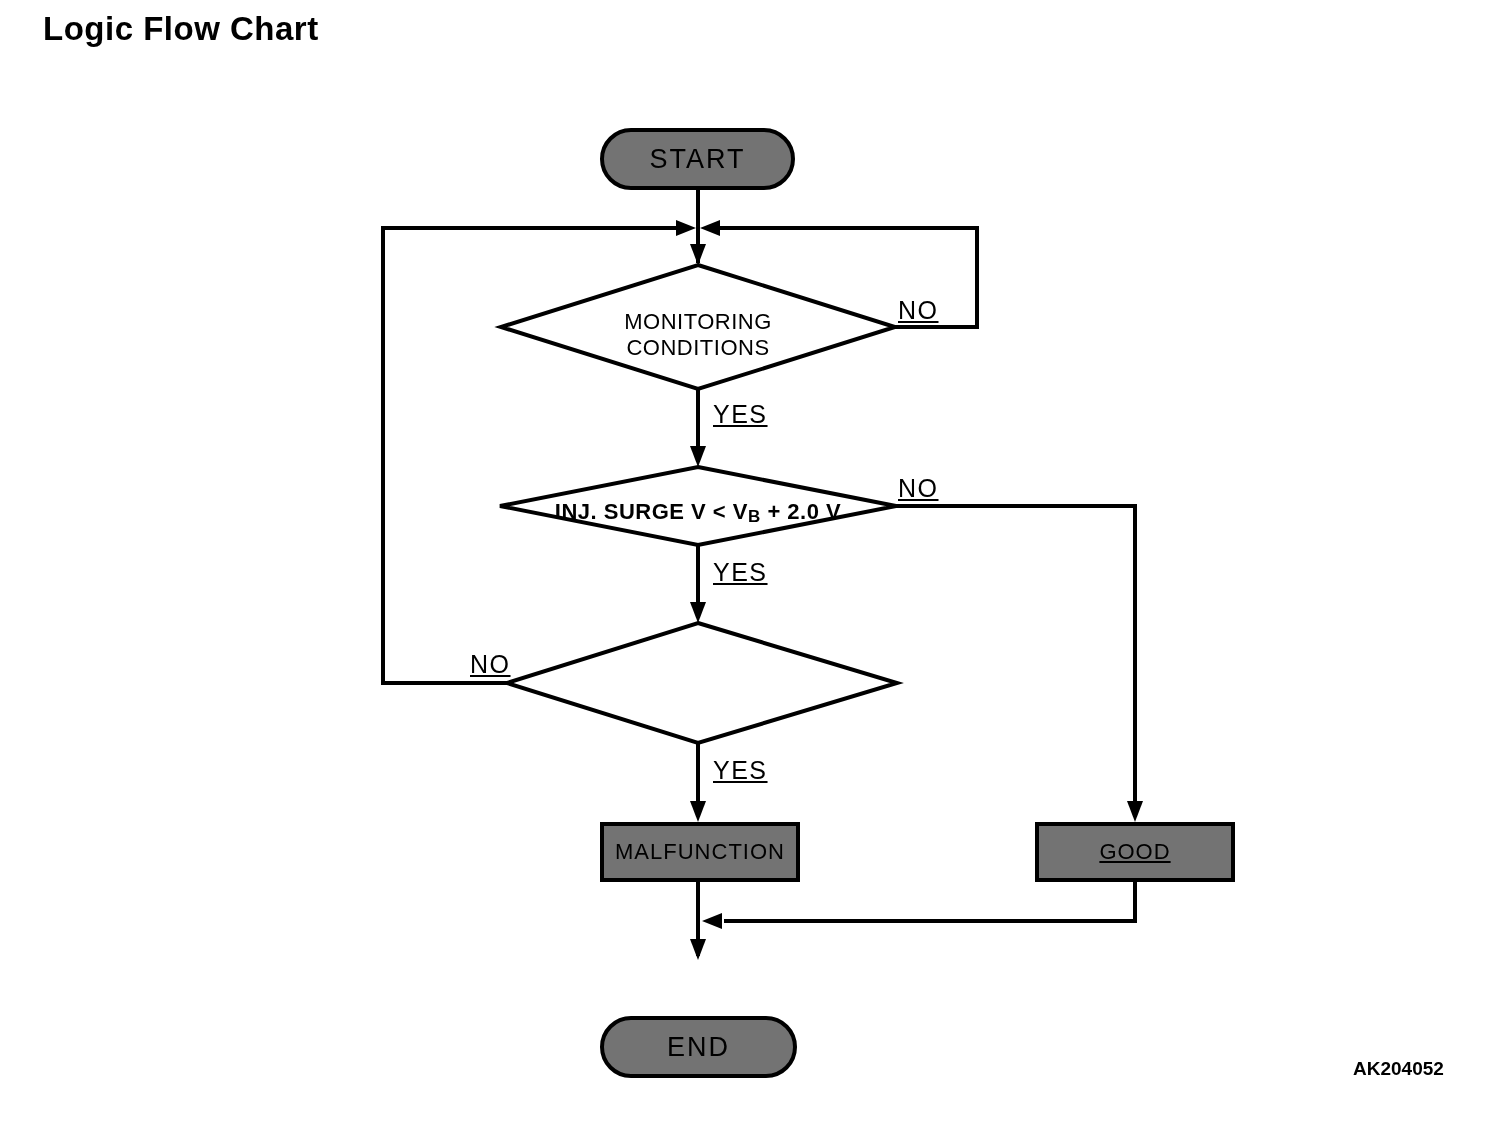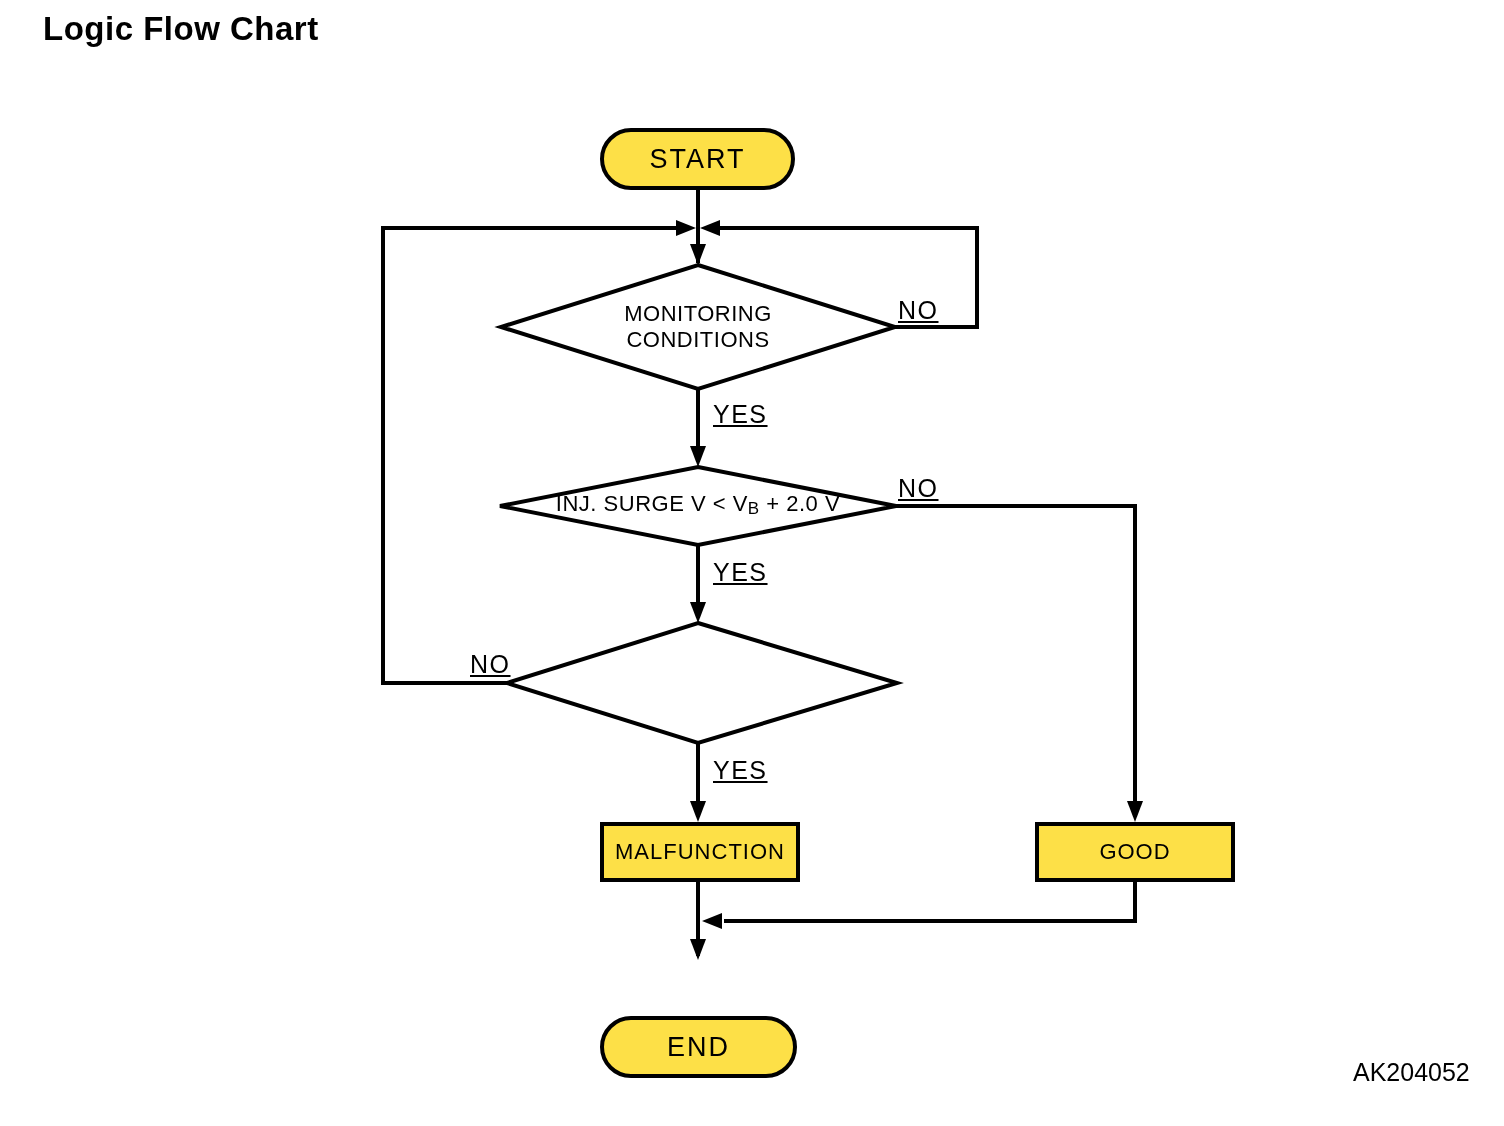--- a/index.html
+++ b/index.html
@@ -19,45 +19,46 @@
     font-size: 33px;
     font-weight: bold;
     letter-spacing: 0.5px;
     white-space: nowrap;
     margin-left: 7px;
   }
   .ref-code {
     position: absolute;
     left: 1353px;
     top: 1058px;
-    font-size: 25px;
-    font-weight: normal;
+    font-size: 19px;
+    font-weight: bold;
     white-space: nowrap;
   }
   svg.wires { position: absolute; left: 0; top: 0; }
   .node {
     position: absolute;
     box-sizing: border-box;
     border: 4px solid #000000;
-    background: #fde047;
+    background: #737373;
     display: flex;
     align-items: center;
     justify-content: center;
     white-space: nowrap;
   }
   .terminator { border-radius: 32px; font-size: 27px; letter-spacing: 2px; }
   .process   { font-size: 22px; letter-spacing: 1px; }
   .diamond-text {
     position: absolute;
     transform: translate(-50%, -50%);
     text-align: center;
     font-size: 22px;
     line-height: 26px;
     letter-spacing: 0.5px;
     white-space: nowrap;
+    margin-top: 8px;
   }
   .vb { font-size: 17px; vertical-align: -3px; }
   .edge-label {
     position: absolute;
     font-size: 25px;
     letter-spacing: 1.5px;
     white-space: nowrap;
     text-decoration: underline;
   }
 </style>
@@ -96,34 +97,34 @@
   </svg>
 
   <div class="node terminator" style="left:600px; top:128px; width:195px; height:62px;">
     <span>START</span>
   </div>
 
   <div class="node process" style="left:600px; top:822px; width:200px; height:60px;">
     <span>MALFUNCTION</span>
   </div>
 
-  <div class="node process" style="left:1035px; top:822px; width:200px; height:60px;">
+  <div class="node process" style="left:1035px; top:822px; width:200px; height:60px;text-decoration:underline;">
     <span>GOOD</span>
   </div>
 
   <div class="node terminator" style="left:600px; top:1016px; width:197px; height:62px;">
     <span>END</span>
   </div>
 
   <div class="diamond-text" style="left:698px; top:327px;">
     <div>MONITORING</div>
     <div>CONDITIONS</div>
   </div>
 
-  <div class="diamond-text" style="left:698px; top:506px;">
+  <div class="diamond-text" style="left:698px; top:506px;font-weight:bold;">
     <span>INJ. SURGE V &lt; V</span><span class="vb">B</span><span> + 2.0 V</span>
   </div>
 
 
   <div class="edge-label" style="left:713px; top:400px;">YES</div>
   <div class="edge-label" style="left:898px; top:296px;">NO</div>
   <div class="edge-label" style="left:713px; top:558px;">YES</div>
   <div class="edge-label" style="left:898px; top:474px;">NO</div>
   <div class="edge-label" style="left:713px; top:756px;">YES</div>
   <div class="edge-label" style="left:470px; top:650px;">NO</div>

